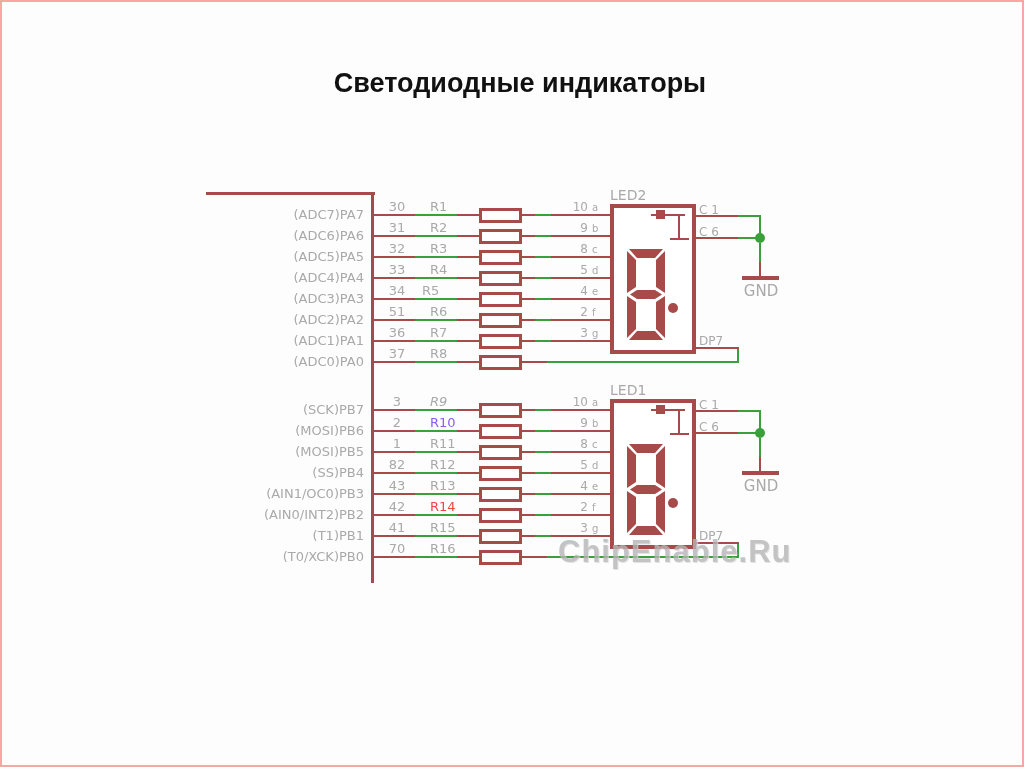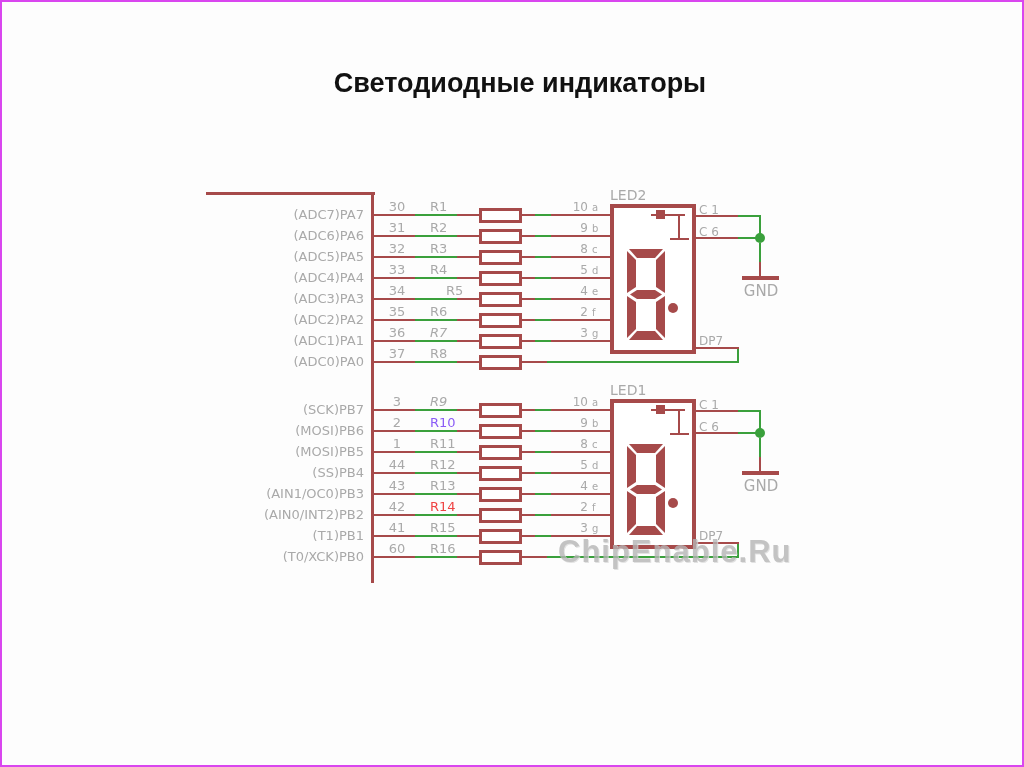--- a/index.html
+++ b/index.html
@@ -1,18 +1,18 @@
 <!DOCTYPE html>
 <html><head>
 <meta charset="utf-8">
 <style>
   html,body{margin:0;padding:0;background:#fff;}
   .page{
     position:relative; width:1024px; height:767px; background:#fdfdfd;
-    box-sizing:border-box; border:2px solid #d946ef; overflow:hidden;
+    box-sizing:border-box; border:2px solid #fca5a5; overflow:hidden;
     font-family:"DejaVu Sans", sans-serif;
   }
   .title{
     position:absolute; left:0; top:66px; width:1036px; text-align:center;
     font-family:"Liberation Sans", sans-serif; font-weight:bold; font-size:27px;
     color:#111; letter-spacing:0px;
   }
   .abs{position:absolute;}
   .watermark{
     position:absolute; left:556px; top:532px;
@@ -74,45 +74,45 @@
       <div style="position: absolute; left: 413px; top: 275px; width: 42px; height: 2px; background: rgb(58, 160, 60);"></div>
       <div style="position: absolute; left: 455px; top: 275px; width: 24px; height: 2px; background: rgb(166, 74, 74);"></div>
       <div style="position: absolute; left: 477px; top: 269px; width: 43px; height: 15px; background: rgb(255, 255, 255); border: 3px solid rgb(166, 74, 74); box-sizing: border-box;"></div>
       <div style="position: absolute; left: 518px; top: 275px; width: 15px; height: 2px; background: rgb(166, 74, 74);"></div>
       <div style="position: absolute; left: 533px; top: 275px; width: 16px; height: 2px; background: rgb(58, 160, 60);"></div>
       <div style="position: absolute; left: 549px; top: 275px; width: 59px; height: 2px; background: rgb(166, 74, 74);"></div>
       <div style="position: absolute; left: 548px; top: 261px; width: 38px; text-align: right; color: rgb(169, 169, 169); font-size: 12px;">5</div>
       <div style="position: absolute; left: 590px; top: 263px; color: rgb(169, 169, 169); font-size: 10px;">d</div>
       <div style="position: absolute; left: 130px; top: 289px; width: 232px; text-align: right; color: rgb(169, 169, 169); font-size: 13px; line-height: 15px; white-space: nowrap;">(ADC3)PA3</div>
       <div style="position: absolute; left: 374px; top: 281px; width: 42px; text-align: center; color: rgb(169, 169, 169); font-size: 13px;">34</div>
-      <div style="position: absolute; left: 444px; top: 281px; color: rgb(169, 169, 169); font-size: 13px;">R5</div>
+      <div style="position: absolute; left: 420px; top: 281px; color: rgb(169, 169, 169); font-size: 13px;">R5</div>
       <div style="position: absolute; left: 371px; top: 296px; width: 42px; height: 2px; background: rgb(166, 74, 74);"></div>
       <div style="position: absolute; left: 413px; top: 296px; width: 42px; height: 2px; background: rgb(58, 160, 60);"></div>
       <div style="position: absolute; left: 455px; top: 296px; width: 24px; height: 2px; background: rgb(166, 74, 74);"></div>
       <div style="position: absolute; left: 477px; top: 290px; width: 43px; height: 15px; background: rgb(255, 255, 255); border: 3px solid rgb(166, 74, 74); box-sizing: border-box;"></div>
       <div style="position: absolute; left: 518px; top: 296px; width: 15px; height: 2px; background: rgb(166, 74, 74);"></div>
       <div style="position: absolute; left: 533px; top: 296px; width: 16px; height: 2px; background: rgb(58, 160, 60);"></div>
       <div style="position: absolute; left: 549px; top: 296px; width: 59px; height: 2px; background: rgb(166, 74, 74);"></div>
       <div style="position: absolute; left: 548px; top: 282px; width: 38px; text-align: right; color: rgb(169, 169, 169); font-size: 12px;">4</div>
       <div style="position: absolute; left: 590px; top: 284px; color: rgb(169, 169, 169); font-size: 10px;">e</div>
       <div style="position: absolute; left: 130px; top: 310px; width: 232px; text-align: right; color: rgb(169, 169, 169); font-size: 13px; line-height: 15px; white-space: nowrap;">(ADC2)PA2</div>
-      <div style="position: absolute; left: 374px; top: 302px; width: 42px; text-align: center; color: rgb(169, 169, 169); font-size: 13px;">35</div>
+      <div style="position: absolute; left: 374px; top: 302px; width: 42px; text-align: center; color: rgb(169, 169, 169); font-size: 13px;">51</div>
       <div style="position: absolute; left: 428px; top: 302px; color: rgb(169, 169, 169); font-size: 13px;">R6</div>
       <div style="position: absolute; left: 371px; top: 317px; width: 42px; height: 2px; background: rgb(166, 74, 74);"></div>
       <div style="position: absolute; left: 413px; top: 317px; width: 42px; height: 2px; background: rgb(58, 160, 60);"></div>
       <div style="position: absolute; left: 455px; top: 317px; width: 24px; height: 2px; background: rgb(166, 74, 74);"></div>
       <div style="position: absolute; left: 477px; top: 311px; width: 43px; height: 15px; background: rgb(255, 255, 255); border: 3px solid rgb(166, 74, 74); box-sizing: border-box;"></div>
       <div style="position: absolute; left: 518px; top: 317px; width: 15px; height: 2px; background: rgb(166, 74, 74);"></div>
       <div style="position: absolute; left: 533px; top: 317px; width: 16px; height: 2px; background: rgb(58, 160, 60);"></div>
       <div style="position: absolute; left: 549px; top: 317px; width: 59px; height: 2px; background: rgb(166, 74, 74);"></div>
       <div style="position: absolute; left: 548px; top: 303px; width: 38px; text-align: right; color: rgb(169, 169, 169); font-size: 12px;">2</div>
       <div style="position: absolute; left: 590px; top: 305px; color: rgb(169, 169, 169); font-size: 10px;">f</div>
       <div style="position: absolute; left: 130px; top: 331px; width: 232px; text-align: right; color: rgb(169, 169, 169); font-size: 13px; line-height: 15px; white-space: nowrap;">(ADC1)PA1</div>
       <div style="position: absolute; left: 374px; top: 323px; width: 42px; text-align: center; color: rgb(169, 169, 169); font-size: 13px;">36</div>
-      <div style="position: absolute; left: 428px; top: 323px; color: rgb(169, 169, 169); font-size: 13px; font-style: italic;">R7</div>
+      <div style="position: absolute; left: 428px; top: 323px; color: rgb(169, 169, 169); font-size: 13px;">R7</div>
       <div style="position: absolute; left: 371px; top: 338px; width: 42px; height: 2px; background: rgb(166, 74, 74);"></div>
       <div style="position: absolute; left: 413px; top: 338px; width: 42px; height: 2px; background: rgb(58, 160, 60);"></div>
       <div style="position: absolute; left: 455px; top: 338px; width: 24px; height: 2px; background: rgb(166, 74, 74);"></div>
       <div style="position: absolute; left: 477px; top: 332px; width: 43px; height: 15px; background: rgb(255, 255, 255); border: 3px solid rgb(166, 74, 74); box-sizing: border-box;"></div>
       <div style="position: absolute; left: 518px; top: 338px; width: 15px; height: 2px; background: rgb(166, 74, 74);"></div>
       <div style="position: absolute; left: 533px; top: 338px; width: 16px; height: 2px; background: rgb(58, 160, 60);"></div>
       <div style="position: absolute; left: 549px; top: 338px; width: 59px; height: 2px; background: rgb(166, 74, 74);"></div>
       <div style="position: absolute; left: 548px; top: 324px; width: 38px; text-align: right; color: rgb(169, 169, 169); font-size: 12px;">3</div>
       <div style="position: absolute; left: 590px; top: 326px; color: rgb(169, 169, 169); font-size: 10px;">g</div>
       <div style="position: absolute; left: 130px; top: 352px; width: 232px; text-align: right; color: rgb(169, 169, 169); font-size: 13px; line-height: 15px; white-space: nowrap;">(ADC0)PA0</div>
@@ -154,21 +154,21 @@
       <div style="position: absolute; left: 371px; top: 449px; width: 42px; height: 2px; background: rgb(166, 74, 74);"></div>
       <div style="position: absolute; left: 413px; top: 449px; width: 42px; height: 2px; background: rgb(58, 160, 60);"></div>
       <div style="position: absolute; left: 455px; top: 449px; width: 24px; height: 2px; background: rgb(166, 74, 74);"></div>
       <div style="position: absolute; left: 477px; top: 443px; width: 43px; height: 15px; background: rgb(255, 255, 255); border: 3px solid rgb(166, 74, 74); box-sizing: border-box;"></div>
       <div style="position: absolute; left: 518px; top: 449px; width: 15px; height: 2px; background: rgb(166, 74, 74);"></div>
       <div style="position: absolute; left: 533px; top: 449px; width: 16px; height: 2px; background: rgb(58, 160, 60);"></div>
       <div style="position: absolute; left: 549px; top: 449px; width: 59px; height: 2px; background: rgb(166, 74, 74);"></div>
       <div style="position: absolute; left: 548px; top: 435px; width: 38px; text-align: right; color: rgb(169, 169, 169); font-size: 12px;">8</div>
       <div style="position: absolute; left: 590px; top: 437px; color: rgb(169, 169, 169); font-size: 10px;">c</div>
       <div style="position: absolute; left: 130px; top: 463px; width: 232px; text-align: right; color: rgb(169, 169, 169); font-size: 13px; line-height: 15px; white-space: nowrap;">(SS)PB4</div>
-      <div style="position: absolute; left: 374px; top: 455px; width: 42px; text-align: center; color: rgb(169, 169, 169); font-size: 13px;">44</div>
+      <div style="position: absolute; left: 374px; top: 455px; width: 42px; text-align: center; color: rgb(169, 169, 169); font-size: 13px;">82</div>
       <div style="position: absolute; left: 428px; top: 455px; color: rgb(169, 169, 169); font-size: 13px;">R12</div>
       <div style="position: absolute; left: 371px; top: 470px; width: 42px; height: 2px; background: rgb(166, 74, 74);"></div>
       <div style="position: absolute; left: 413px; top: 470px; width: 42px; height: 2px; background: rgb(58, 160, 60);"></div>
       <div style="position: absolute; left: 455px; top: 470px; width: 24px; height: 2px; background: rgb(166, 74, 74);"></div>
       <div style="position: absolute; left: 477px; top: 464px; width: 43px; height: 15px; background: rgb(255, 255, 255); border: 3px solid rgb(166, 74, 74); box-sizing: border-box;"></div>
       <div style="position: absolute; left: 518px; top: 470px; width: 15px; height: 2px; background: rgb(166, 74, 74);"></div>
       <div style="position: absolute; left: 533px; top: 470px; width: 16px; height: 2px; background: rgb(58, 160, 60);"></div>
       <div style="position: absolute; left: 549px; top: 470px; width: 59px; height: 2px; background: rgb(166, 74, 74);"></div>
       <div style="position: absolute; left: 548px; top: 456px; width: 38px; text-align: right; color: rgb(169, 169, 169); font-size: 12px;">5</div>
       <div style="position: absolute; left: 590px; top: 458px; color: rgb(169, 169, 169); font-size: 10px;">d</div>
@@ -202,21 +202,21 @@
       <div style="position: absolute; left: 371px; top: 533px; width: 42px; height: 2px; background: rgb(166, 74, 74);"></div>
       <div style="position: absolute; left: 413px; top: 533px; width: 42px; height: 2px; background: rgb(58, 160, 60);"></div>
       <div style="position: absolute; left: 455px; top: 533px; width: 24px; height: 2px; background: rgb(166, 74, 74);"></div>
       <div style="position: absolute; left: 477px; top: 527px; width: 43px; height: 15px; background: rgb(255, 255, 255); border: 3px solid rgb(166, 74, 74); box-sizing: border-box;"></div>
       <div style="position: absolute; left: 518px; top: 533px; width: 15px; height: 2px; background: rgb(166, 74, 74);"></div>
       <div style="position: absolute; left: 533px; top: 533px; width: 16px; height: 2px; background: rgb(58, 160, 60);"></div>
       <div style="position: absolute; left: 549px; top: 533px; width: 59px; height: 2px; background: rgb(166, 74, 74);"></div>
       <div style="position: absolute; left: 548px; top: 519px; width: 38px; text-align: right; color: rgb(169, 169, 169); font-size: 12px;">3</div>
       <div style="position: absolute; left: 590px; top: 521px; color: rgb(169, 169, 169); font-size: 10px;">g</div>
       <div style="position: absolute; left: 130px; top: 547px; width: 232px; text-align: right; color: rgb(169, 169, 169); font-size: 13px; line-height: 15px; white-space: nowrap;">(T0/XCK)PB0</div>
-      <div style="position: absolute; left: 374px; top: 539px; width: 42px; text-align: center; color: rgb(169, 169, 169); font-size: 13px;">60</div>
+      <div style="position: absolute; left: 374px; top: 539px; width: 42px; text-align: center; color: rgb(169, 169, 169); font-size: 13px;">70</div>
       <div style="position: absolute; left: 428px; top: 539px; color: rgb(169, 169, 169); font-size: 13px;">R16</div>
       <div style="position: absolute; left: 371px; top: 554px; width: 42px; height: 2px; background: rgb(166, 74, 74);"></div>
       <div style="position: absolute; left: 413px; top: 554px; width: 42px; height: 2px; background: rgb(58, 160, 60);"></div>
       <div style="position: absolute; left: 455px; top: 554px; width: 24px; height: 2px; background: rgb(166, 74, 74);"></div>
       <div style="position: absolute; left: 477px; top: 548px; width: 43px; height: 15px; background: rgb(255, 255, 255); border: 3px solid rgb(166, 74, 74); box-sizing: border-box;"></div>
       <div style="position: absolute; left: 518px; top: 554px; width: 27px; height: 2px; background: rgb(166, 74, 74);"></div>
       <div style="position: absolute; left: 545px; top: 554px; width: 192px; height: 2px; background: rgb(58, 160, 60);"></div>
       <div style="position: absolute; left: 608px; top: 185px; color: rgb(169, 169, 169); font-size: 14px;">LED2</div>
       <div style="position: absolute; left: 608px; top: 202px; width: 86px; height: 150px; background: rgb(255, 255, 255); border: 4px solid rgb(166, 74, 74); box-sizing: border-box;"></div>
       <div style="position: absolute; left: 649px; top: 212px; width: 34px; height: 2px; background: rgb(166, 74, 74);"></div>

